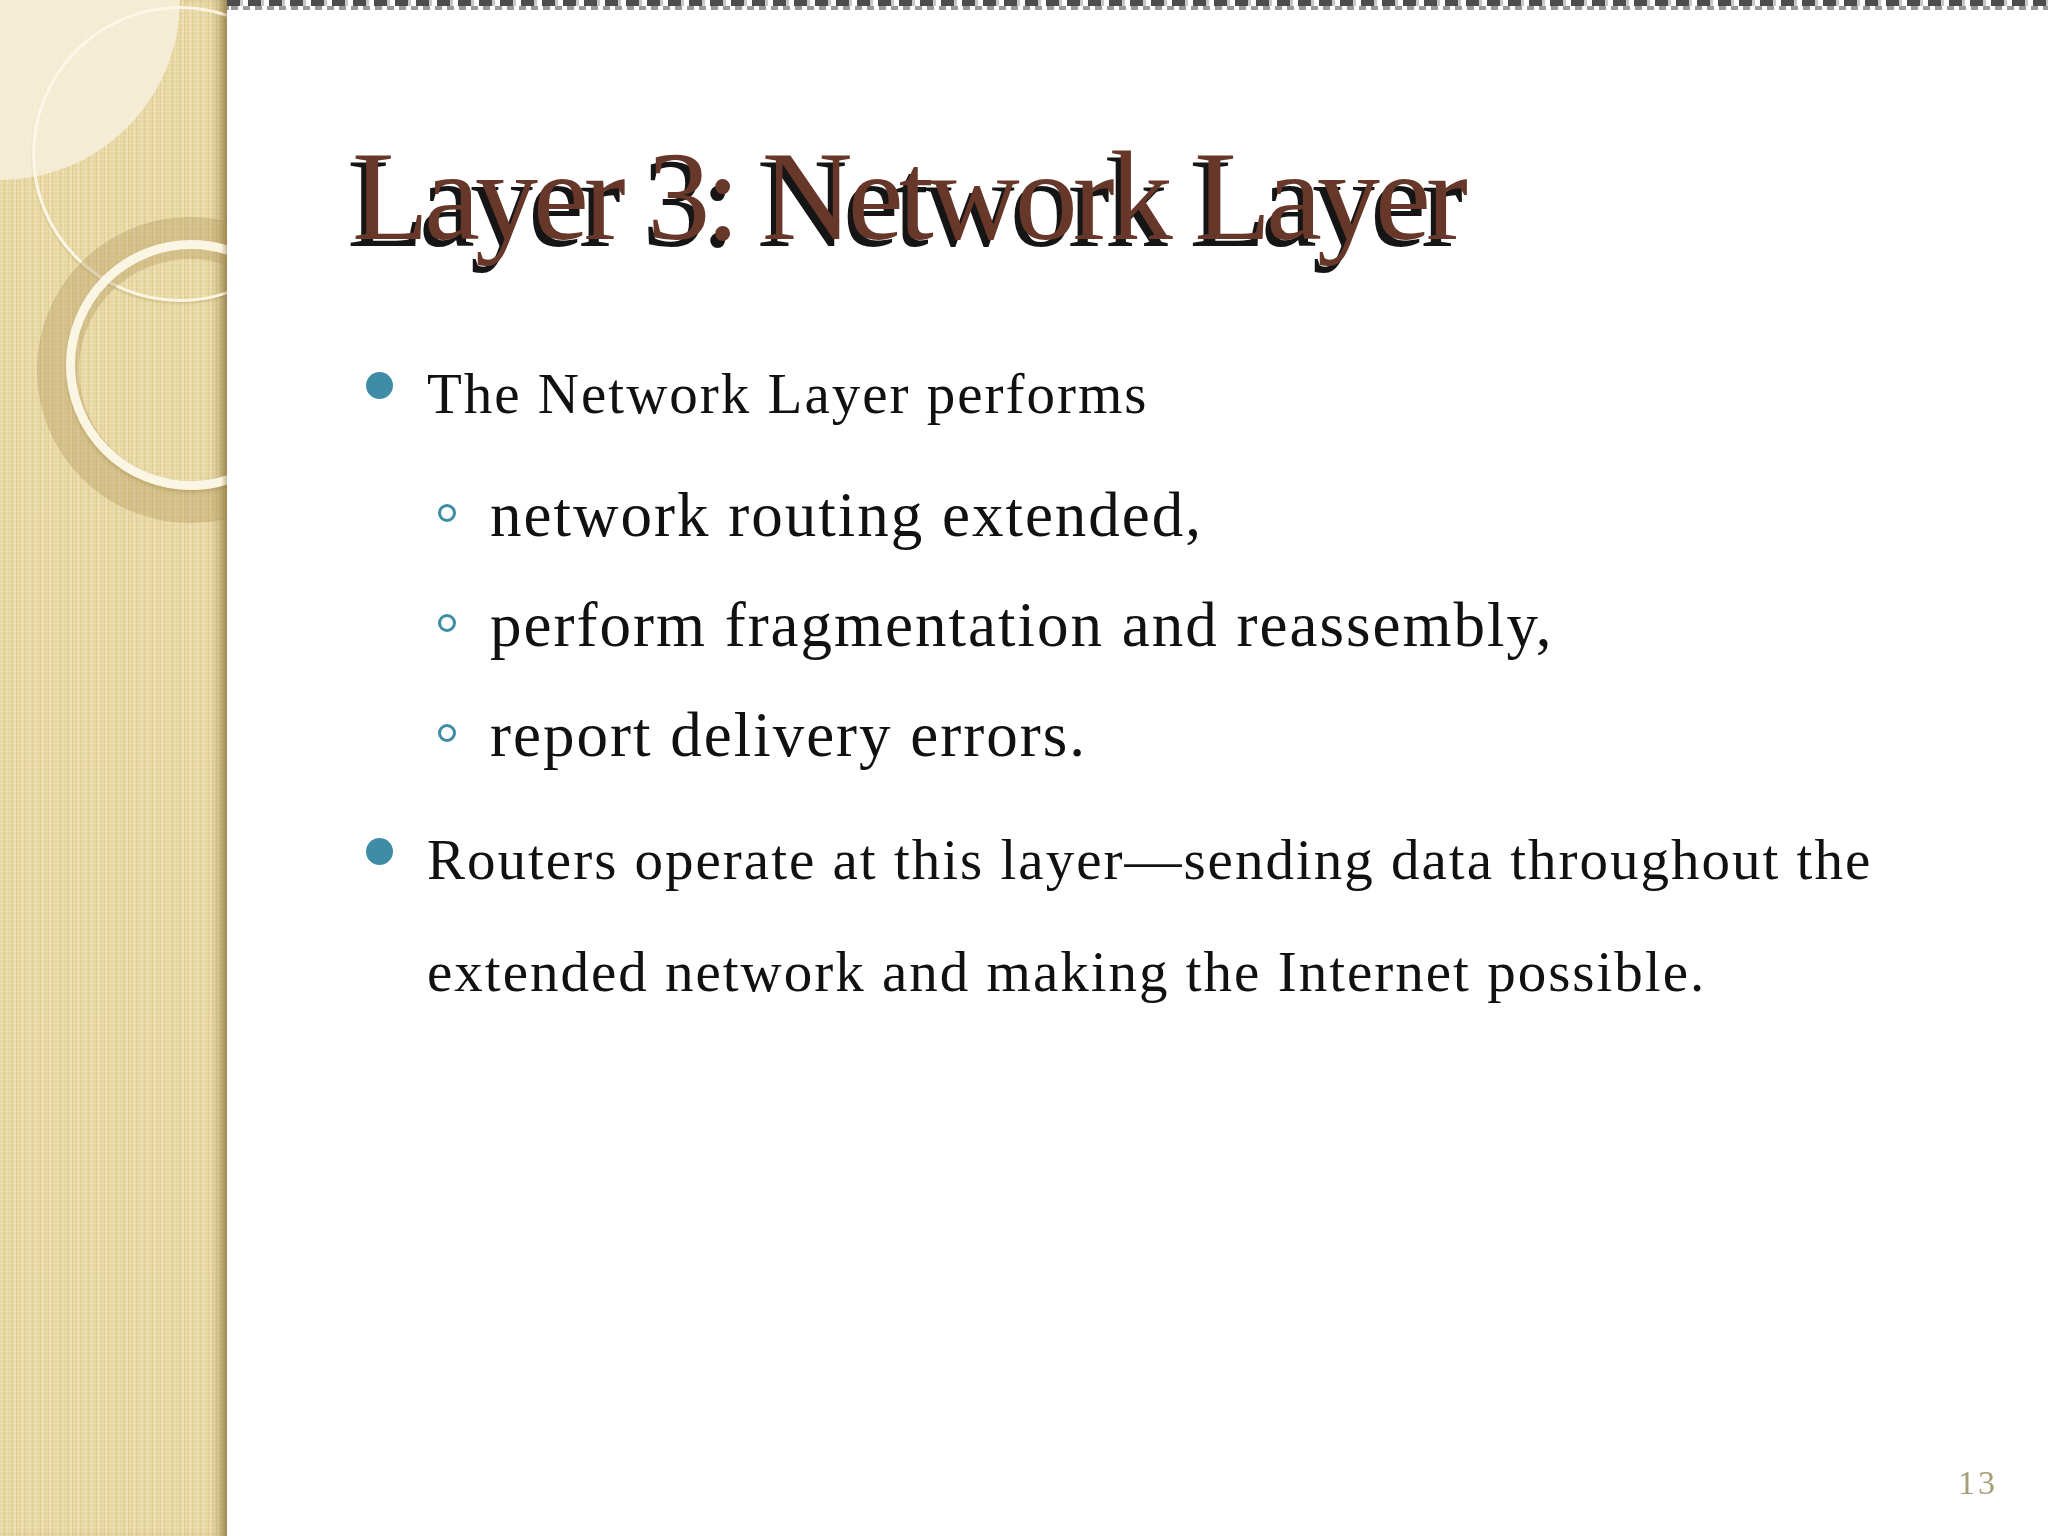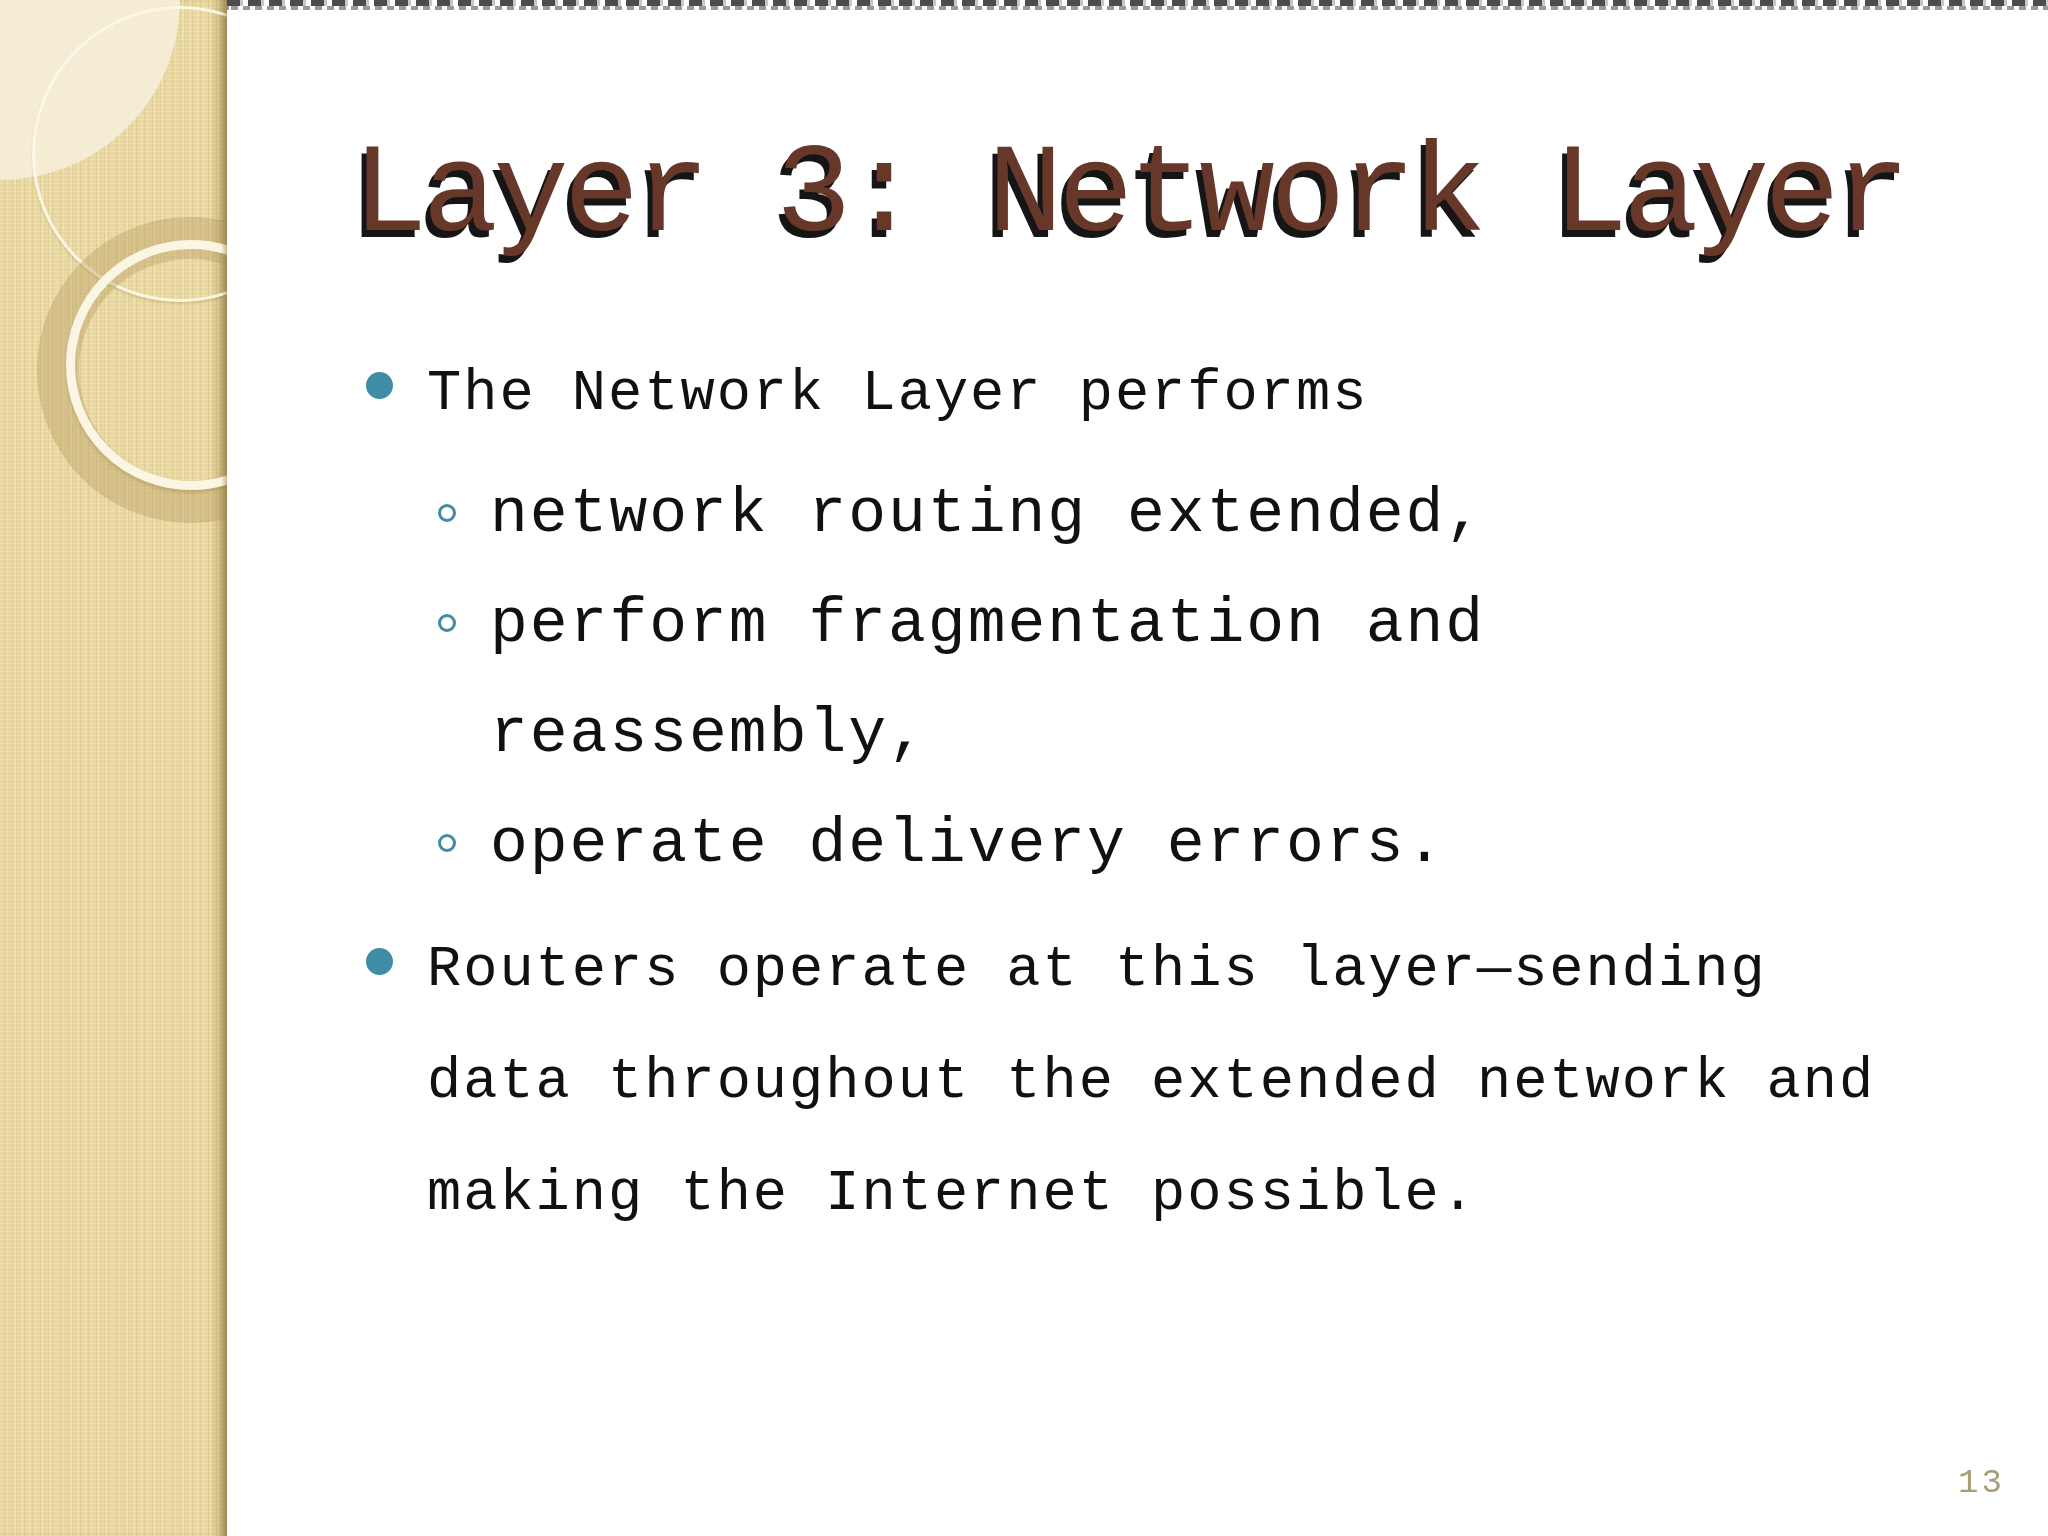--- a/index.html
+++ b/index.html
@@ -1,21 +1,21 @@
 <!DOCTYPE html>
 <html><head>
 <meta charset="utf-8">
 <style>
   html,body{margin:0;padding:0;background:#ffffff;}
   .slide{
     position:relative;
     width:2048px;height:1536px;
     background:#ffffff;
     overflow:hidden;
-    font-family:Liberation Mono, monospace;
+    font-family:Liberation Serif, serif;
   }
 
   
   .sidebar{
     position:absolute;left:0;top:0;bottom:0;width:227px;
     background-color:#e8d7a0;
     background-image:
       repeating-linear-gradient(90deg, rgba(255,255,255,.20) 0 2px, rgba(255,255,255,0) 2px 7px),
       repeating-linear-gradient(0deg, rgba(255,255,255,.14) 0 1px, rgba(255,255,255,0) 1px 4px),
       repeating-linear-gradient(90deg, rgba(186,156,86,.18) 0 1px, rgba(186,156,86,0) 1px 4px);
@@ -129,21 +129,21 @@
       <div class="line l2">
         <span class="b2"></span>
         <span>network routing extended,</span>
       </div>
       <div class="line l2">
         <span class="b2"></span>
         <span>perform fragmentation and reassembly,</span>
       </div>
       <div class="line l2">
         <span class="b2"></span>
-        <span>operate delivery errors.</span>
+        <span>report delivery errors.</span>
       </div>
     </div>
 
     <div class="line l1 second">
       <span class="b1"></span>
       <span>Routers operate at this layer—sending data throughout the extended network and making the Internet possible.</span>
     </div>
 
   </div>
 

